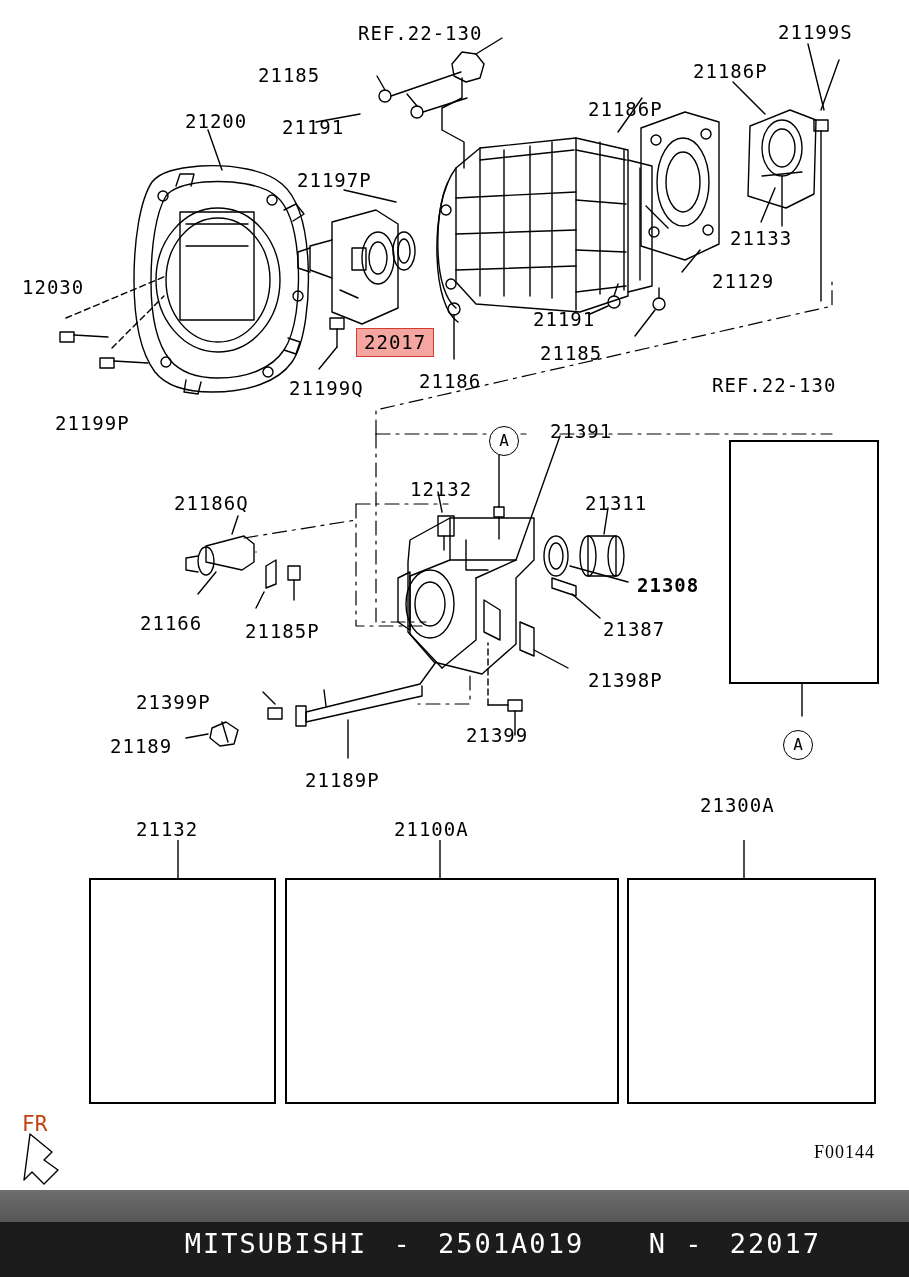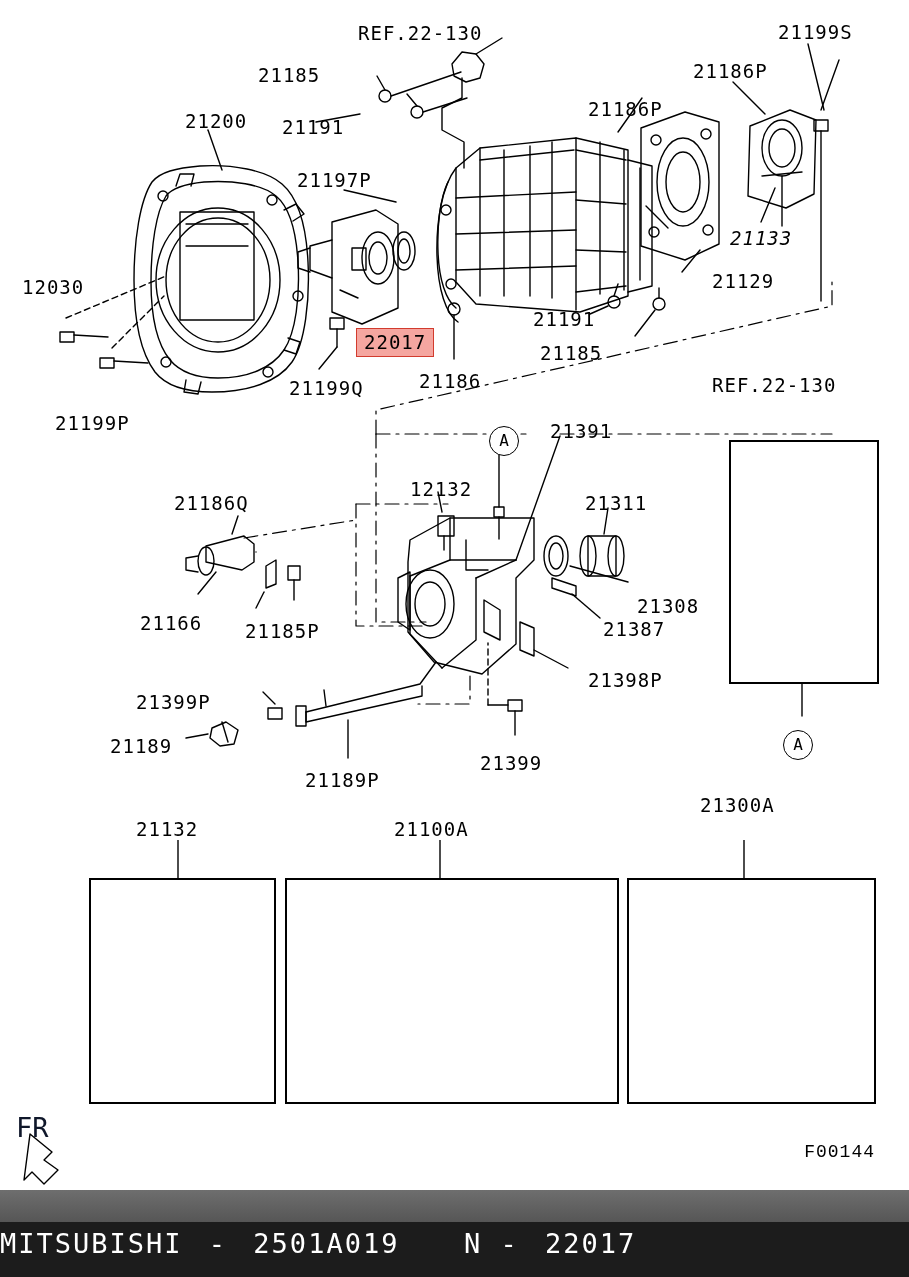--- a/index.html
+++ b/index.html
@@ -75,42 +75,42 @@
     top: 1222px;
     width: 909px;
     height: 55px;
     background: #1c1c1c;
   }
   .footer-text {
     position: absolute;
     top: 1228px;
     left: 0;
     width: 821px;
-    text-align: left;
+    text-align: right;
     color: #ffffff;
     font-family: "DejaVu Sans Mono", monospace;
     font-size: 27px;
     letter-spacing: 2px;
     white-space: nowrap;
   }
   .footer-text span { display: inline-block; }
   .gap { width: 28px; }
   .fr-label {
     position: absolute;
-    left: 16px;
+    left: 22px;
     top: 1112px;
     font-family: "DejaVu Sans Mono", monospace;
-    font-size: 27px;
-    color: #0f172a;
+    font-size: 21px;
+    color: #c2410c;
   }
   .code-label {
     position: absolute;
     right: 34px;
     top: 1142px;
-    font-family: Liberation Mono, monospace;
+    font-family: Liberation Serif, serif;
     font-size: 18px;
     letter-spacing: 1px;
     color: #000;
   }
   svg { display: block; }
 </style>
 </head>
 <body>
 
 <div id="page">
@@ -408,43 +408,43 @@
   <div class="lbl" style="left:358px; top:22px;">REF.22-130</div>
   <div class="lbl" style="left:712px; top:374px;">REF.22-130</div>
 
   <div class="lbl" style="left:778px; top:21px;">21199S</div>
   <div class="lbl" style="left:258px; top:64px;">21185</div>
   <div class="lbl" style="left:693px; top:60px;">21186P</div>
   <div class="lbl" style="left:282px; top:116px;">21191</div>
   <div class="lbl" style="left:147px; top:110px;margin-left:38px;">21200</div>
   <div class="lbl" style="left:588px; top:98px;">21186P</div>
   <div class="lbl" style="left:297px; top:169px;">21197P</div>
-  <div class="lbl" style="left:730px; top:227px;font-style:italic;">21133</div>
+  <div class="lbl" style="left:730px; top:227px;">21133</div>
   <div class="lbl" style="left:22px; top:276px;">12030</div>
   <div class="lbl" style="left:712px; top:270px;">21129</div>
   <div class="lbl" style="left:533px; top:308px;">21191</div>
 
   <div class="lbl-highlight" style="left:356px; top:328px;">22017</div>
 
   <div class="lbl" style="left:540px; top:342px;">21185</div>
   <div class="lbl" style="left:289px; top:377px;">21199Q</div>
   <div class="lbl" style="left:419px; top:370px;">21186</div>
   <div class="lbl" style="left:55px; top:412px;">21199P</div>
   <div class="lbl" style="left:550px; top:420px;">21391</div>
   <div class="lbl" style="left:410px; top:478px;">12132</div>
   <div class="lbl" style="left:585px; top:492px;">21311</div>
   <div class="lbl" style="left:174px; top:492px;">21186Q</div>
-  <div class="lbl" style="left:637px; top:595px;">21308</div>
+  <div class="lbl" style="left:637px; top:574px;font-weight:bold;">21308</div>
   <div class="lbl" style="left:140px; top:592px;margin-top:20px;">21166</div>
   <div class="lbl" style="left:603px; top:618px;">21387</div>
   <div class="lbl" style="left:245px; top:620px;">21185P</div>
   <div class="lbl" style="left:588px; top:669px;">21398P</div>
   <div class="lbl" style="left:136px; top:691px;">21399P</div>
   <div class="lbl" style="left:110px; top:735px;">21189</div>
-  <div class="lbl" style="left:466px; top:752px;margin-left:14px;">21399</div>
+  <div class="lbl" style="left:466px; top:724px;">21399</div>
   <div class="lbl" style="left:305px; top:769px;">21189P</div>
   <div class="lbl" style="left:136px; top:818px;">21132</div>
   <div class="lbl" style="left:394px; top:818px;">21100A</div>
   <div class="lbl" style="left:700px; top:794px;text-align:right;">21300A</div>
 
   <svg style="position:absolute; left:0; top:0;" width="909" height="1200">
     <g stroke="#000" stroke-width="1.4" fill="none">
       <path d="M178 840 l0 38"></path>
       <path d="M440 840 l0 38"></path>
       <path d="M744 840 l0 38"></path>

